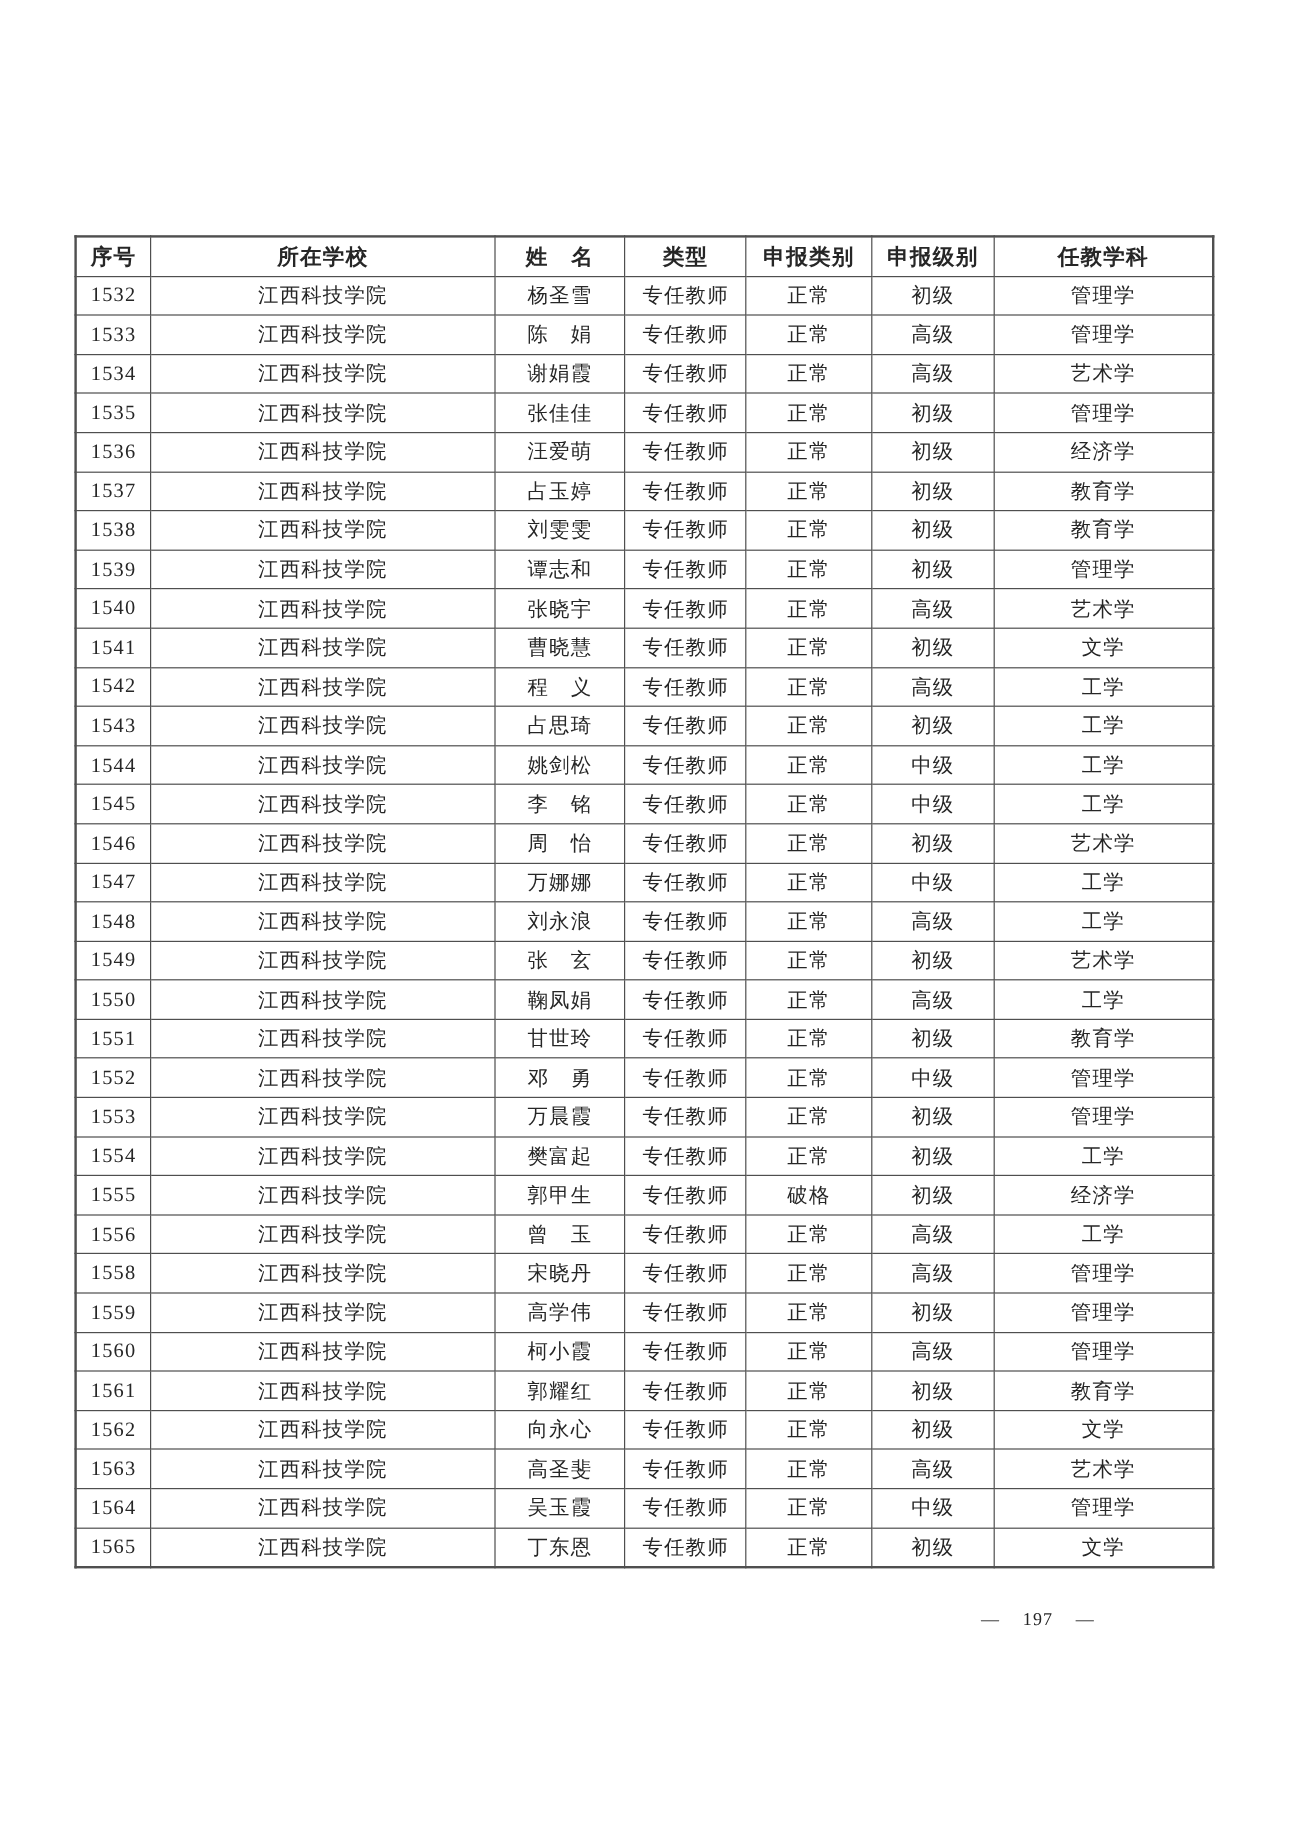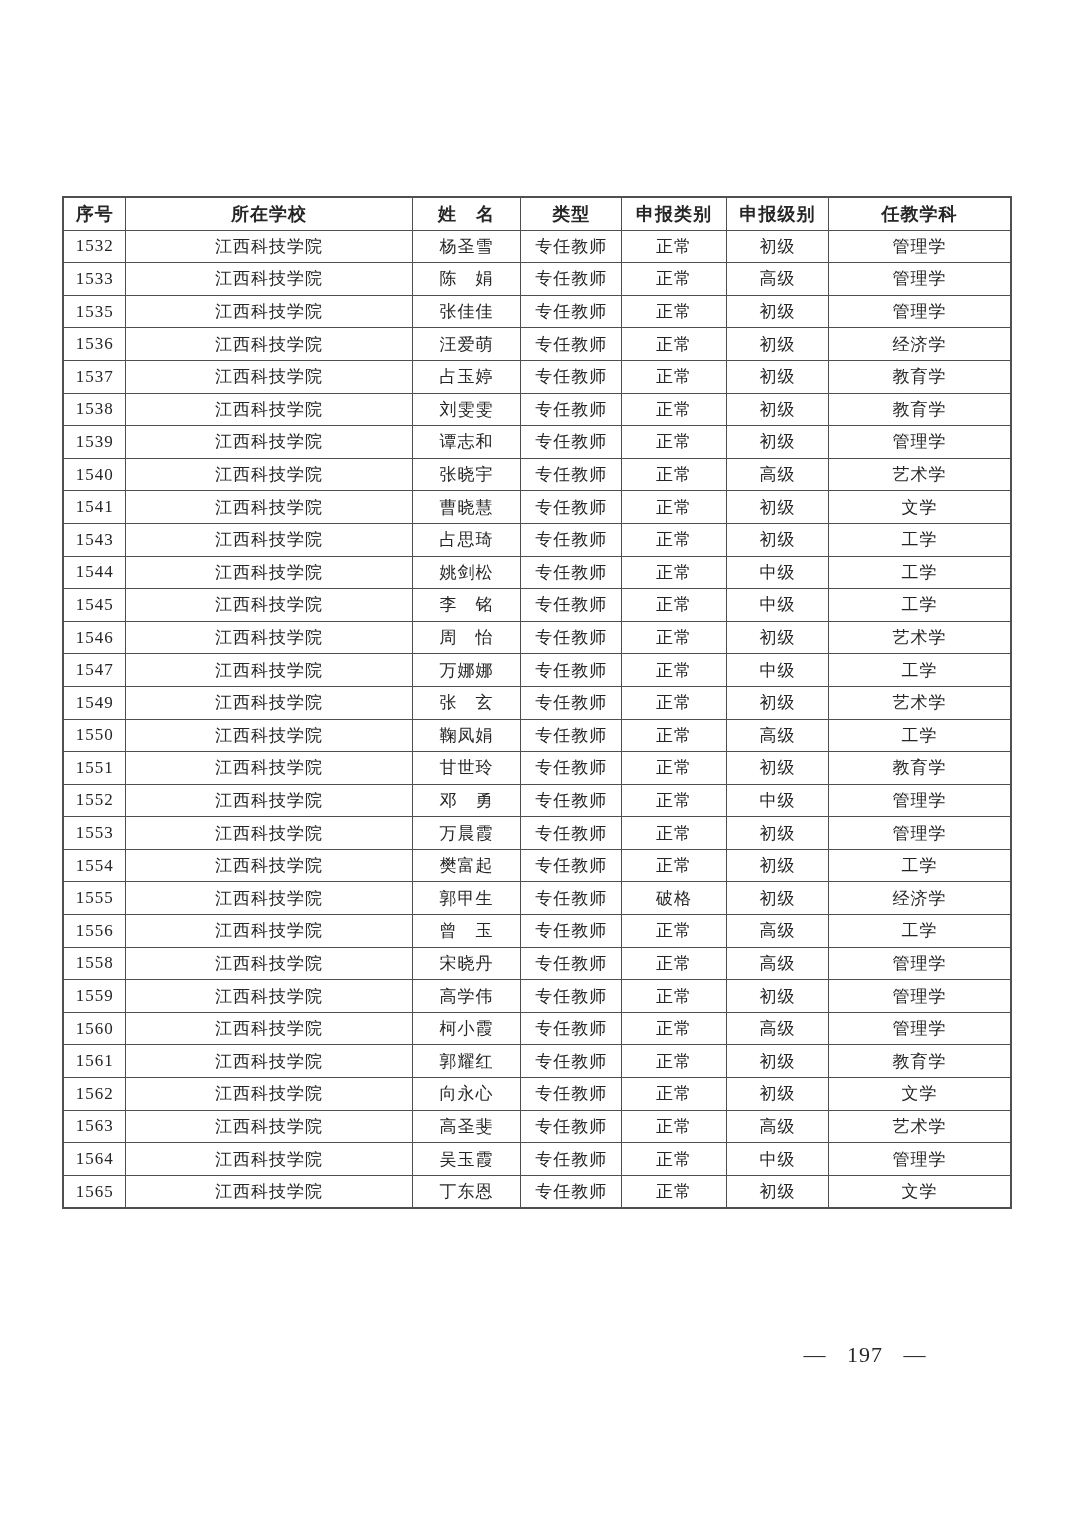--- a/index.html
+++ b/index.html
@@ -48,21 +48,21 @@
   td.cell-index{
     letter-spacing:0.5px;
     margin-left:32px;
   }
   .page-number{
     position:absolute;
     top:1342px;
     left:770px;
     width:190px;
     text-align:center;
-    font-size:22px;
+    font-size:15px;
     word-spacing:14px;
     letter-spacing:1px;
     color:var(--ink);
   }
 </style>
 </head>
 <body>
 
 <div class="page">
 
@@ -100,20 +100,29 @@
         <tr>
           <td class="cell-index">1533</td>
           <td class="cell-school">江西科技学院</td>
           <td class="cell-name">陈　娟</td>
           <td class="cell-type">专任教师</td>
           <td class="cell-category">正常</td>
           <td class="cell-level">高级</td>
           <td class="cell-subject">管理学</td>
         </tr>
         <tr>
+          <td class="cell-index">1534</td>
+          <td class="cell-school">江西科技学院</td>
+          <td class="cell-name">谢娟霞</td>
+          <td class="cell-type">专任教师</td>
+          <td class="cell-category">正常</td>
+          <td class="cell-level">高级</td>
+          <td class="cell-subject">艺术学</td>
+        </tr>
+        <tr>
           <td class="cell-index">1535</td>
           <td class="cell-school">江西科技学院</td>
           <td class="cell-name">张佳佳</td>
           <td class="cell-type">专任教师</td>
           <td class="cell-category">正常</td>
           <td class="cell-level">初级</td>
           <td class="cell-subject">管理学</td>
         </tr>
         <tr>
           <td class="cell-index">1536</td>
@@ -163,20 +172,29 @@
         <tr>
           <td class="cell-index">1541</td>
           <td class="cell-school">江西科技学院</td>
           <td class="cell-name">曹晓慧</td>
           <td class="cell-type">专任教师</td>
           <td class="cell-category">正常</td>
           <td class="cell-level">初级</td>
           <td class="cell-subject">文学</td>
         </tr>
         <tr>
+          <td class="cell-index">1542</td>
+          <td class="cell-school">江西科技学院</td>
+          <td class="cell-name">程　义</td>
+          <td class="cell-type">专任教师</td>
+          <td class="cell-category">正常</td>
+          <td class="cell-level">高级</td>
+          <td class="cell-subject">工学</td>
+        </tr>
+        <tr>
           <td class="cell-index">1543</td>
           <td class="cell-school">江西科技学院</td>
           <td class="cell-name">占思琦</td>
           <td class="cell-type">专任教师</td>
           <td class="cell-category">正常</td>
           <td class="cell-level">初级</td>
           <td class="cell-subject">工学</td>
         </tr>
         <tr>
           <td class="cell-index">1544</td>
@@ -205,20 +223,29 @@
           <td class="cell-level">初级</td>
           <td class="cell-subject">艺术学</td>
         </tr>
         <tr>
           <td class="cell-index">1547</td>
           <td class="cell-school">江西科技学院</td>
           <td class="cell-name">万娜娜</td>
           <td class="cell-type">专任教师</td>
           <td class="cell-category">正常</td>
           <td class="cell-level">中级</td>
+          <td class="cell-subject">工学</td>
+        </tr>
+        <tr>
+          <td class="cell-index">1548</td>
+          <td class="cell-school">江西科技学院</td>
+          <td class="cell-name">刘永浪</td>
+          <td class="cell-type">专任教师</td>
+          <td class="cell-category">正常</td>
+          <td class="cell-level">高级</td>
           <td class="cell-subject">工学</td>
         </tr>
         <tr>
           <td class="cell-index">1549</td>
           <td class="cell-school">江西科技学院</td>
           <td class="cell-name">张　玄</td>
           <td class="cell-type">专任教师</td>
           <td class="cell-category">正常</td>
           <td class="cell-level">初级</td>
           <td class="cell-subject">艺术学</td>

